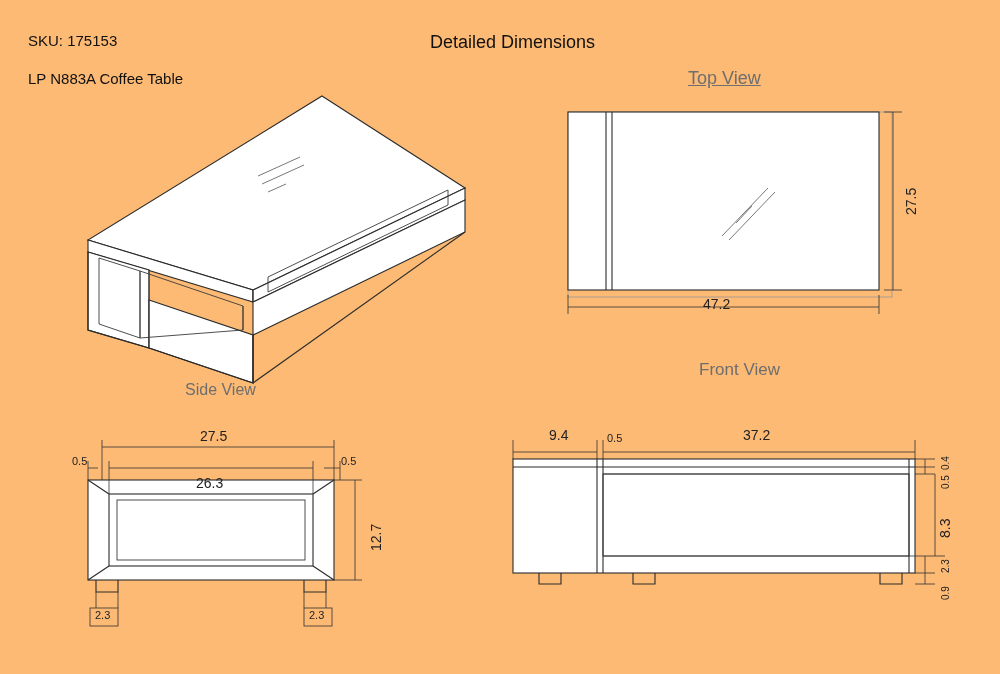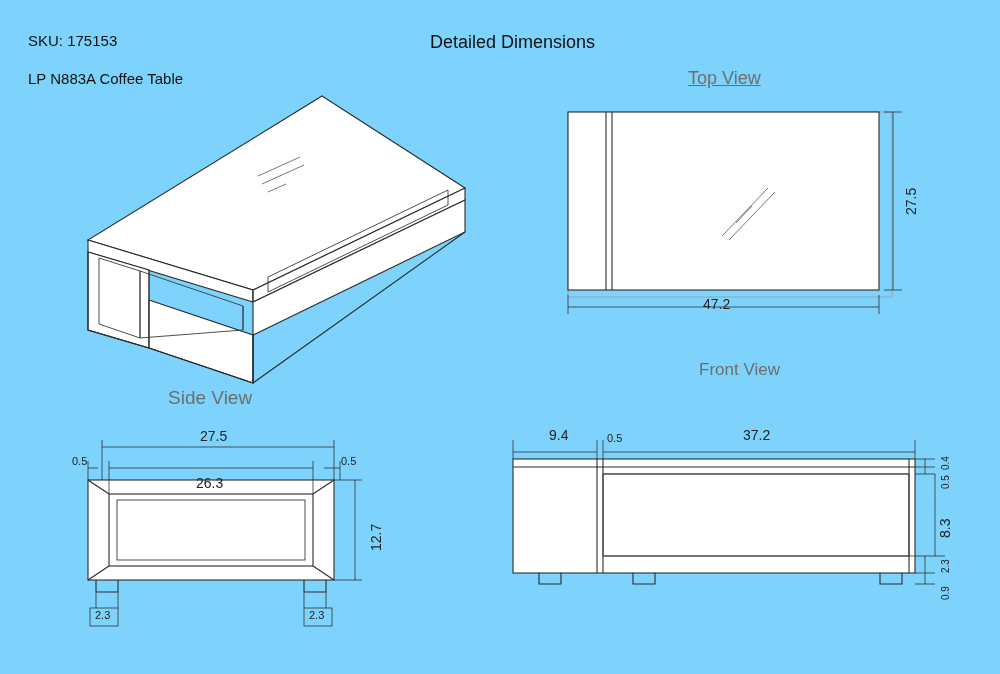--- a/index.html
+++ b/index.html
@@ -8,21 +8,21 @@
     background: #ffffff;
   }
   body {
     font-family: "Liberation Sans", sans-serif;
     color: #1a1a1a;
   }
   #sheet {
     position: relative;
     width: 1000px;
     height: 674px;
-    background: #7dd3fc;
+    background: #fdba74;
     overflow: hidden;
   }
   .txt {
     position: absolute;
     white-space: nowrap;
   }
   .sku {
     left: 28px;
     top: 32px;
     font-size: 15px;
@@ -39,21 +39,21 @@
     top: 32px;
     font-size: 18px;
     color: #111;
   }
   .viewlabel {
     font-size: 17px;
     color: #6e6e6e;
   }
   .v-top   { left: 688px; top: 68px; font-size: 18px; text-decoration: underline; }
   .v-front { left: 699px; top: 360px; font-size: 17px; }
-  .v-side  { left: 168px; top: 381px; font-size: 19px; margin-top: 6px; }
+  .v-side  { left: 185px; top: 381px; font-size: 16px; }
 
   .dim {
     position: absolute;
     font-size: 14px;
     color: #222;
     white-space: nowrap;
   }
   .dim.small { font-size: 11px; }
   .dim.tiny  { font-size: 10px; }
   .rot90 {

